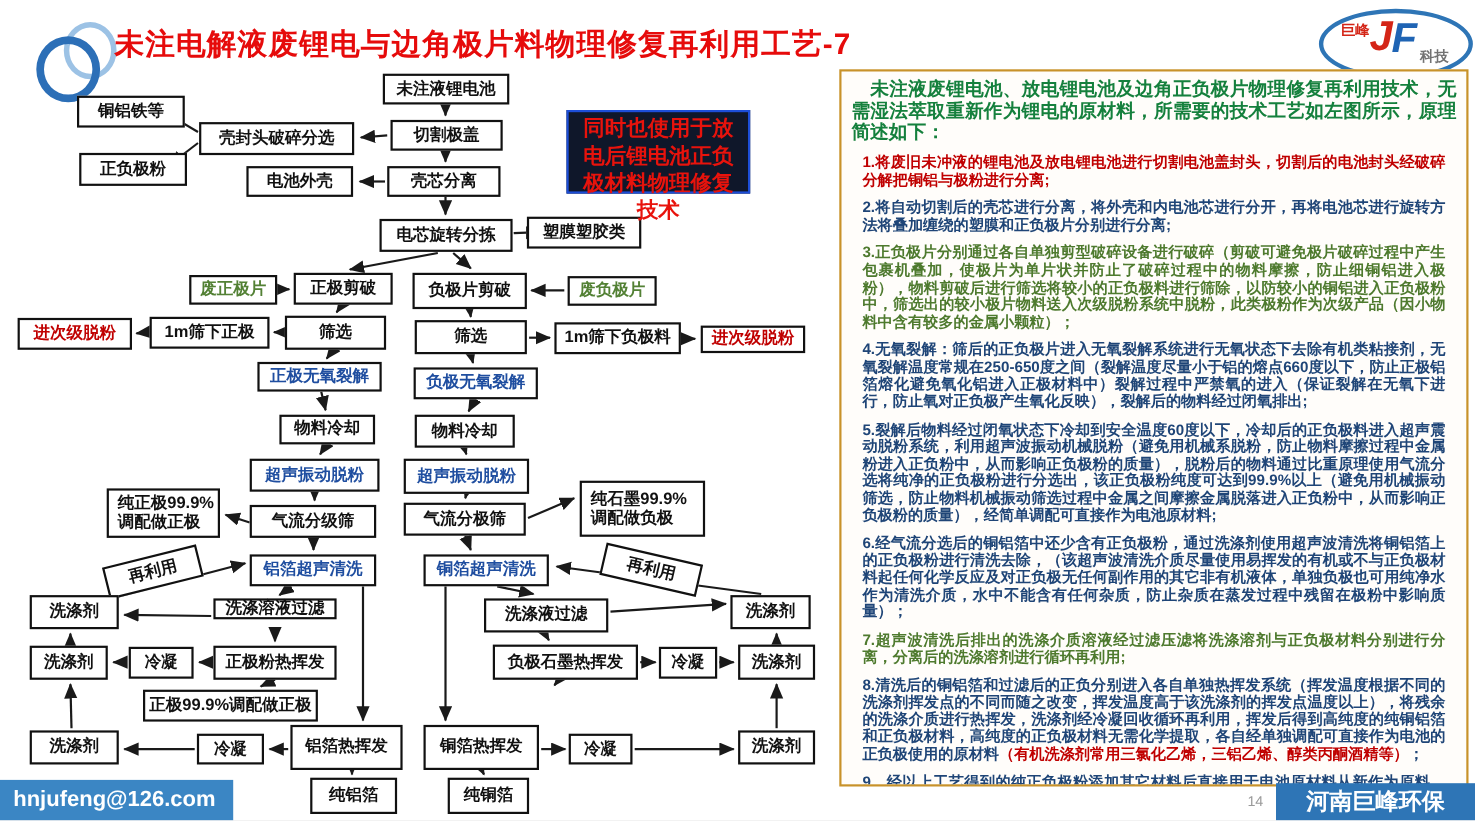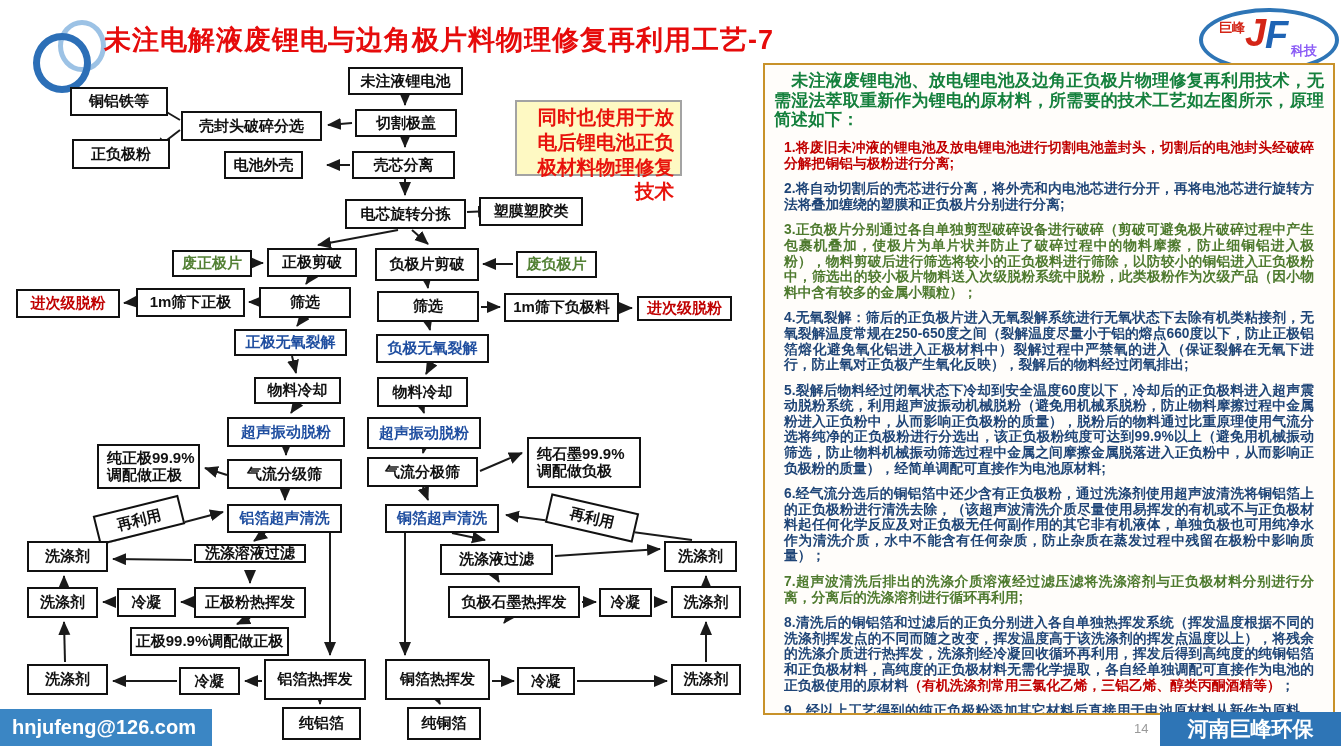--- a/index.html
+++ b/index.html
@@ -9,35 +9,35 @@
   #title{position:absolute;left:104px;top:22px;font-size:27px;font-weight:bold;color:#e60b0b;letter-spacing:1px;white-space:nowrap;text-align:right;}
   .ring{position:absolute;border-radius:50%;background:transparent;}
   #ring-light{left:58px;top:20px;width:38px;height:42px;border:5px solid #9cc2e5;}
   #ring-dark{left:33px;top:33px;width:44px;height:46px;border:7px solid #2c6fb7;}
 
   
   #logo{position:absolute;left:1199px;top:8px;width:132px;height:56px;border:4px solid #2e75b6;border-radius:50%;background:#fff;}
   #logo .jftop{position:absolute;left:16px;top:7px;font-size:13px;font-weight:bold;color:#d42517;}
   #logo .jfj{position:absolute;left:42px;top:0px;font-size:38px;font-weight:bold;font-style:italic;color:#d42517;}
   #logo .jff{position:absolute;left:62px;top:2px;font-size:38px;font-weight:bold;font-style:italic;color:#1f64b4;}
-  #logo .jfbot{position:absolute;left:88px;top:30px;font-size:13px;font-weight:bold;color:#8b5cf6;text-align:center;}
+  #logo .jfbot{position:absolute;left:88px;top:30px;font-size:13px;font-weight:bold;color:#737373;text-align:center;}
 
   
   .nd{position:absolute;box-sizing:border-box;border:2px solid #111;background:#fff;
       display:flex;align-items:center;justify-content:center;text-align:center;
       font-weight:bold;font-size:15px;color:#111;line-height:1.1;padding:1px 2px;}
   .nd.blue{color:#1f4ea0;}
   .nd.green{color:#538135;}
   .nd.red{color:#c00000;}
   .nd.two{flex-direction:column;align-items:flex-start;padding-left:8px;}
   .nd.reuse-l{transform:rotate(-14deg);}
   .nd.reuse-r{transform:rotate(13deg);}
   #note-box{position:absolute;left:515px;top:100px;width:167px;height:76px;box-sizing:border-box;
-      border:2px solid #a3a3a3;background:#fef9c3;color:#e8130c;font-weight:bold;font-size:19.5px;
-      line-height:1.27;padding:3px 6px;text-align:right;}
+      border:2px solid #1d4ed8;background:#0f172a;color:#e8130c;font-weight:bold;font-size:19.5px;
+      line-height:1.27;padding:3px 6px;text-align:center;}
   #arrows{position:absolute;left:0;top:0;pointer-events:none;}
 
   
   #panel{position:absolute;left:763px;top:63px;width:572px;height:652px;box-sizing:border-box;
       border:2px solid #c8922a;background:#fffdfa;padding:6px 9px 4px 9px;overflow:hidden;}
   #panel .heading{font-size:17px;font-weight:bold;color:#15803d;line-height:1.16;margin:0 0 1px 0;text-align:justify;}
   #panel p{margin:10px;font-size:13.8px;font-weight:bold;line-height:1.13;text-align:justify;}
   #panel .navy{color:#1f4577;}
   #panel .red{color:#c00000;}
   #panel .green{color:#4e7a2e;}
@@ -129,21 +129,21 @@
       <line x1="692" y1="540" x2="506" y2="515" marker-end="url(#ah)"></line>
     </g>
   </svg>
 
   <div class="nd" style="left:348px;top:67px;width:115px;height:28px">未注液锂电池</div>
   <div class="nd" style="left:355px;top:109px;width:102px;height:28px">切割极盖</div>
   <div class="nd" style="left:181px;top:111px;width:141px;height:30px">壳封头破碎分选</div>
   <div class="nd" style="left:70px;top:87px;width:98px;height:29px">铜铝铁等</div>
   <div class="nd" style="left:72px;top:139px;width:98px;height:30px">正负极粉</div>
   <div class="nd" style="left:352px;top:151px;width:103px;height:28px">壳芯分离</div>
-  <div class="nd" style="left:224px;top:151px;width:79px;height:28px">电池外壳</div>
+  <div class="nd" style="left:224px;top:151px;width:97px;height:28px">电池外壳</div>
   <div class="nd" style="left:345px;top:199px;width:121px;height:30px">电芯旋转分拣</div>
   <div class="nd" style="left:479px;top:197px;width:104px;height:29px">塑膜塑胶类</div>
   <div class="nd green" style="left:172px;top:250px;width:80px;height:27px">废正极片</div>
   <div class="nd" style="left:267px;top:248px;width:90px;height:29px">正极剪破</div>
   <div class="nd" style="left:375px;top:248px;width:104px;height:33px">负极片剪破</div>
   <div class="nd green" style="left:516px;top:251px;width:81px;height:27px">废负极片</div>
   <div class="nd" style="left:259px;top:287px;width:92px;height:31px">筛选</div>
   <div class="nd" style="left:136px;top:288px;width:109px;height:29px">1m筛下正极</div>
   <div class="nd red" style="left:16px;top:289px;width:104px;height:29px">进次级脱粉</div>
   <div class="nd" style="left:377px;top:291px;width:102px;height:31px">筛选</div>

